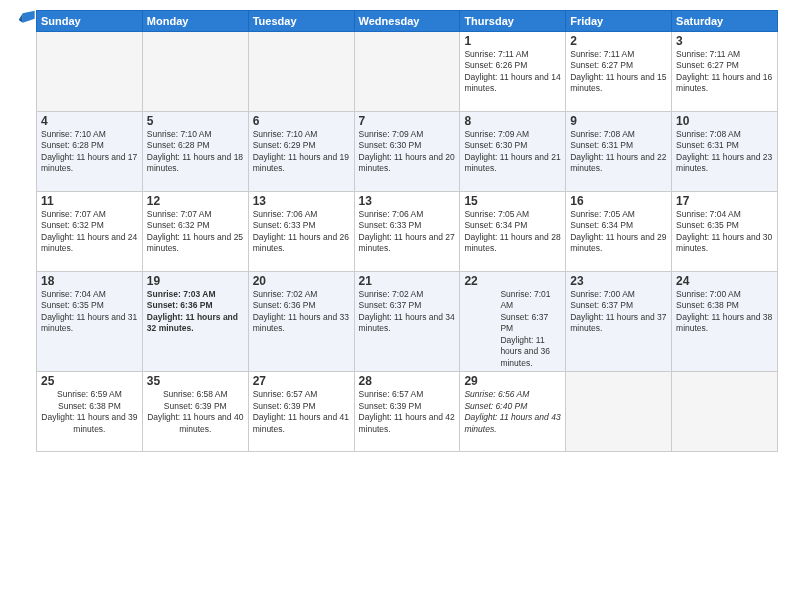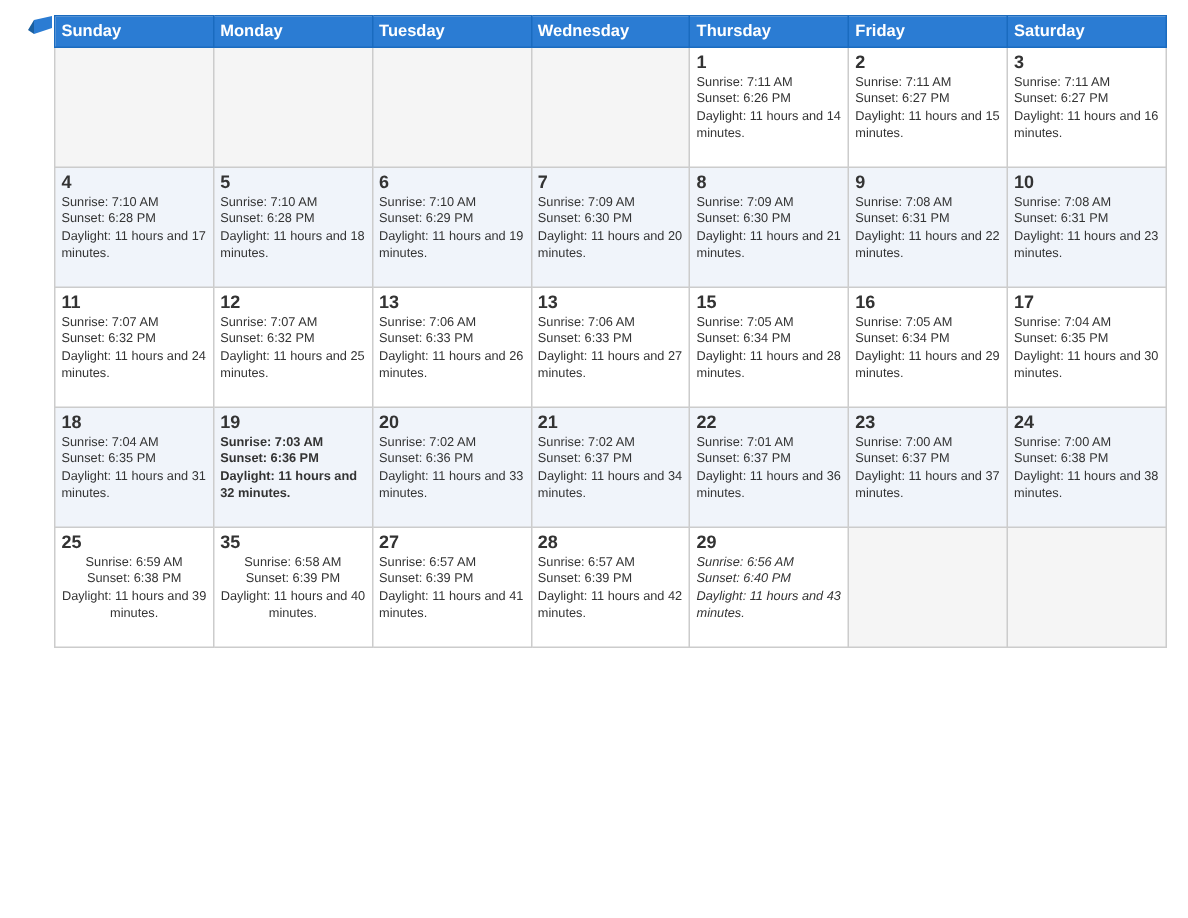--- a/index.html
+++ b/index.html
@@ -270,21 +270,21 @@
 Daylight: 11 hours and 33 minutes.</div>
           </td>
           <td>
             <span class="day-num">21</span>
             <div class="day-info" style="white-space: pre-line;">Sunrise: 7:02 AM
 Sunset: 6:37 PM
 Daylight: 11 hours and 34 minutes.</div>
           </td>
           <td>
             <span class="day-num">22</span>
-            <div class="day-info" style="white-space: pre-line;">Sunrise: 7:01 AM
+            <div class="day-info" style="white-space: pre-line; margin-left: 36px;">Sunrise: 7:01 AM
 Sunset: 6:37 PM
 Daylight: 11 hours and 36 minutes.</div>
           </td>
           <td>
             <span class="day-num">23</span>
             <div class="day-info" style="white-space: pre-line;">Sunrise: 7:00 AM
 Sunset: 6:37 PM
 Daylight: 11 hours and 37 minutes.</div>
           </td>
           <td>

